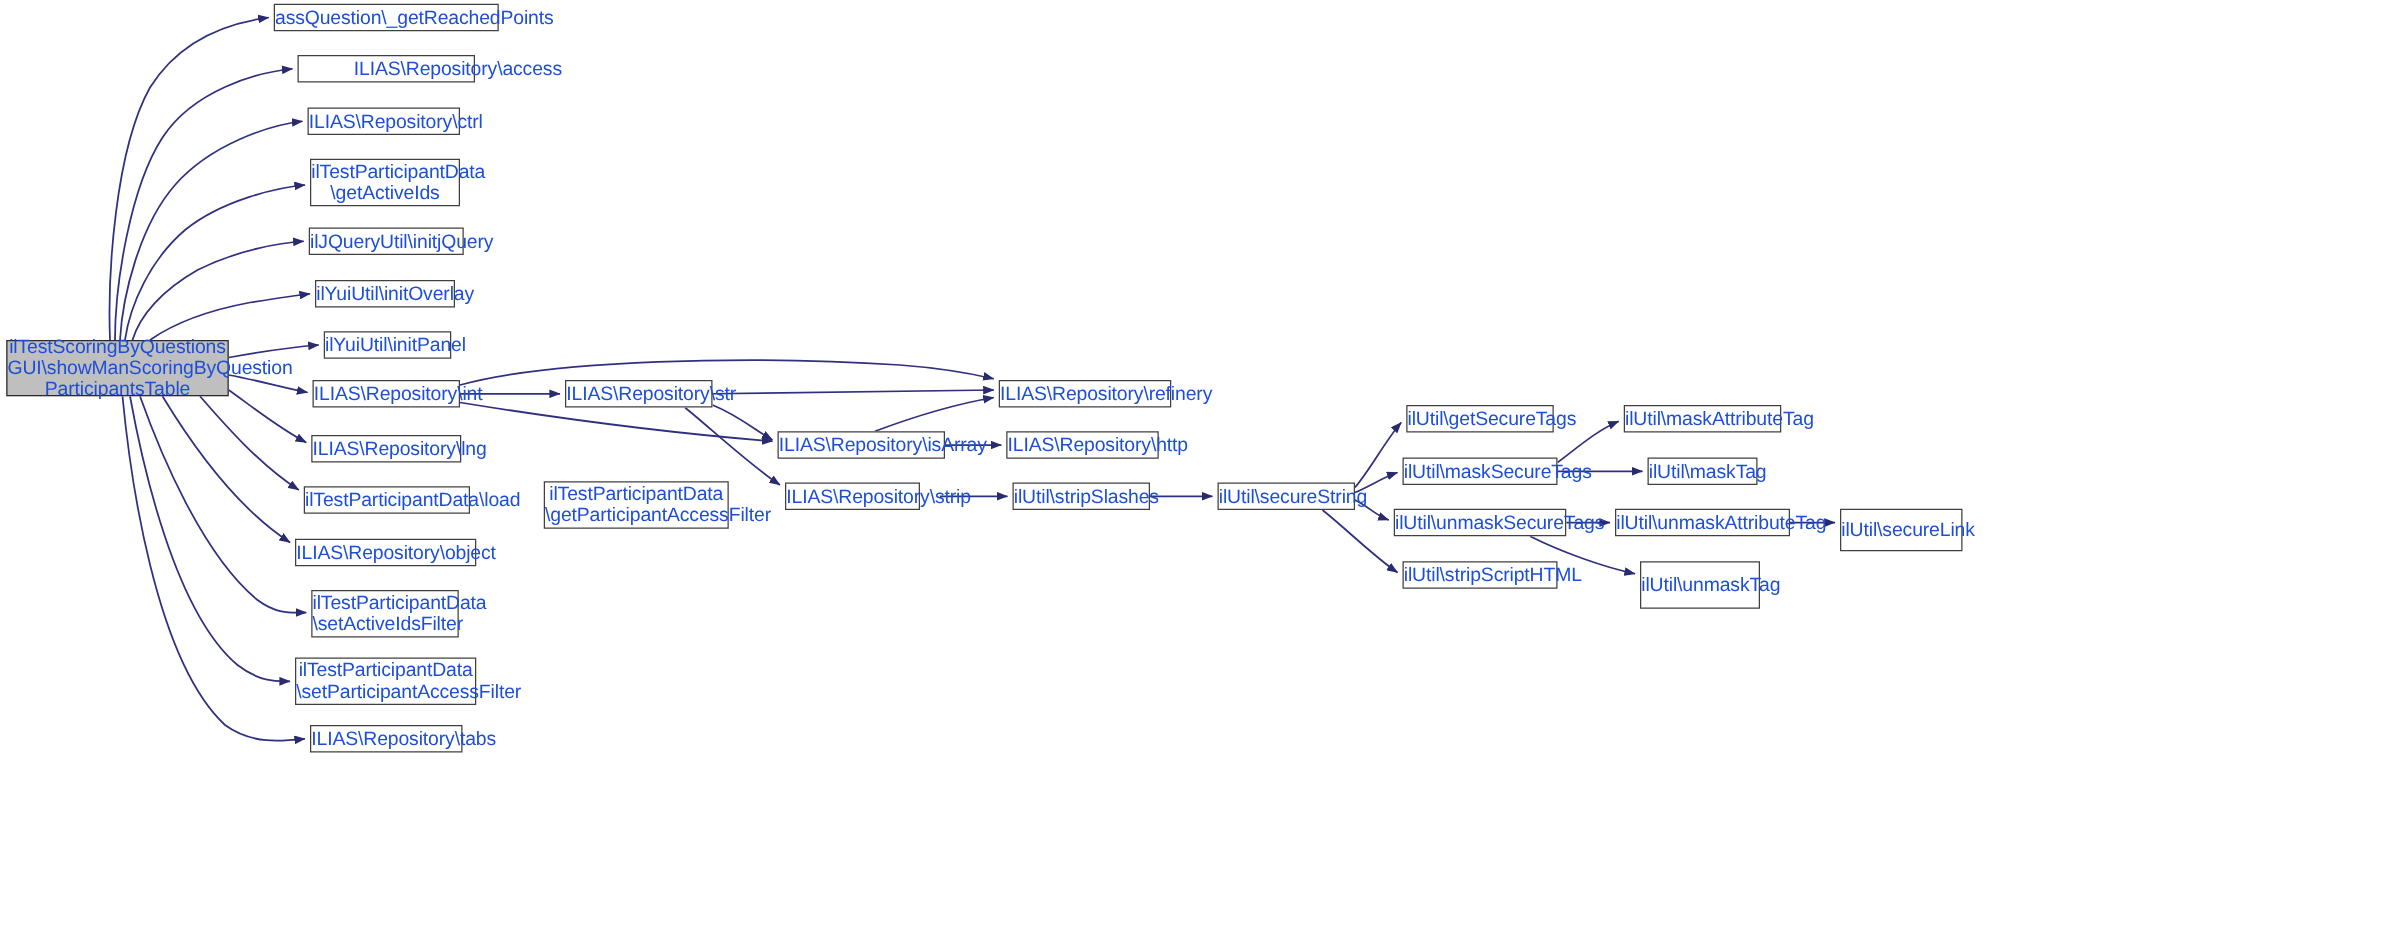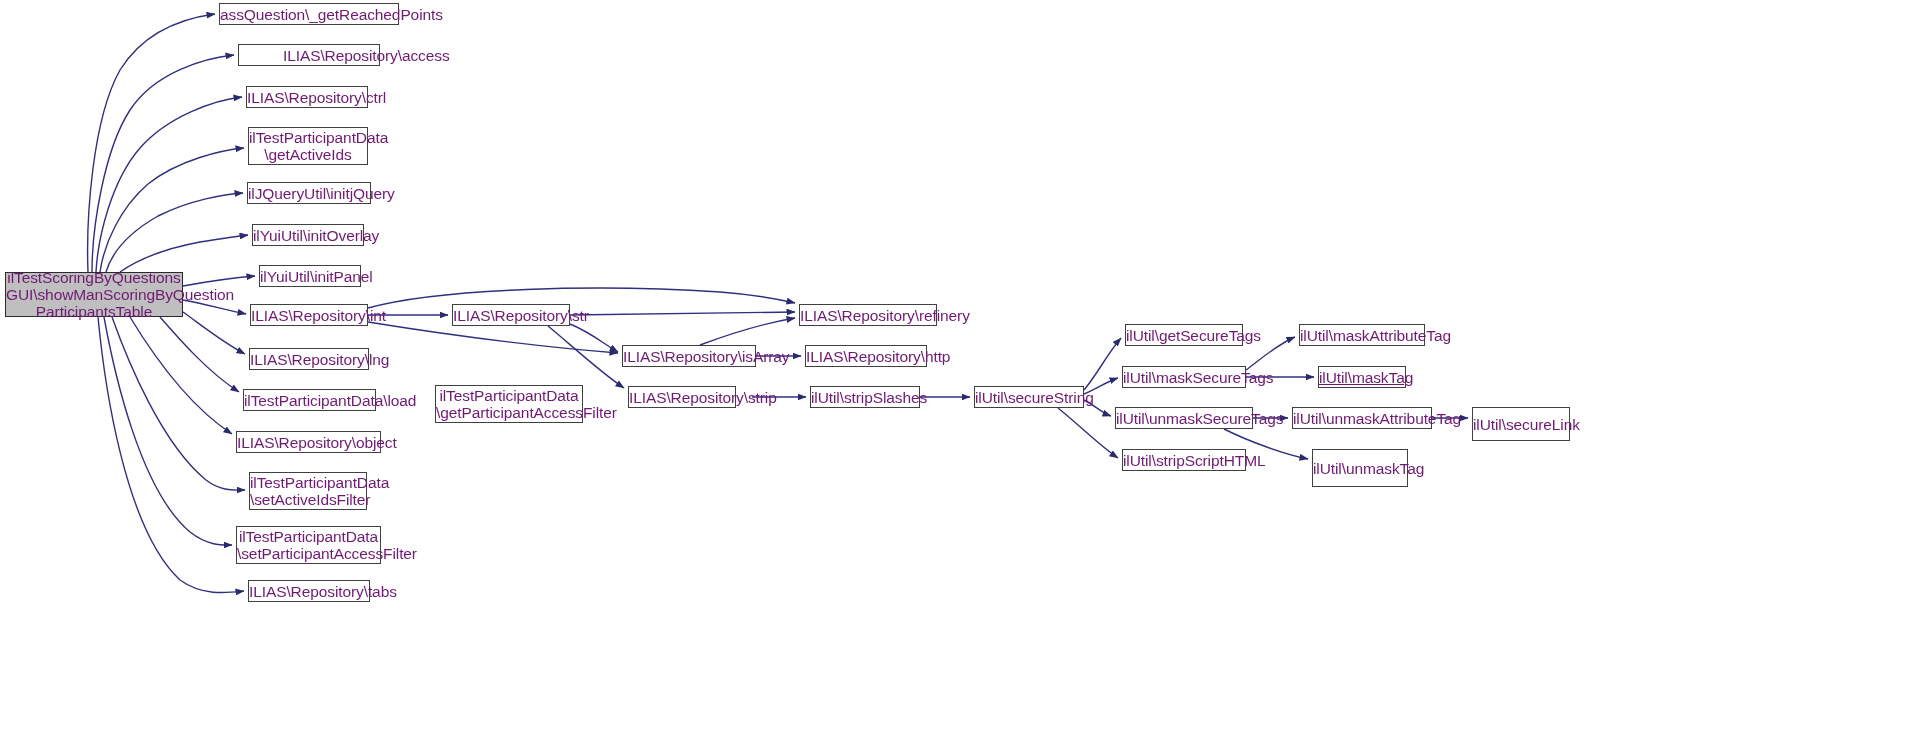--- a/index.html
+++ b/index.html
@@ -22,21 +22,21 @@
     top: 0;
     width: 1919px;
     height: 743px;
     pointer-events: none;
   }
   .node {
     position: absolute;
     box-sizing: border-box;
     border: 1px solid #404040;
     background: #ffffff;
-    color: #701a75;
+    color: #1d4ed8;
     font-size: 15.5px;
     line-height: 17px;
     display: flex;
     align-items: center;
     justify-content: flex-end;
     text-align: center;
     white-space: pre;
     letter-spacing: -0.1px;
     z-index: 2;
   }
@@ -124,18 +124,18 @@
       <div class="node" style="left: 628px; top: 386px; width: 108px; height: 22px;"><span class="node-label">ILIAS\Repository\strip</span></div>
       <div class="node" style="left: 799px; top: 304px; width: 138px; height: 22px;"><span class="node-label">ILIAS\Repository\refinery</span></div>
       <div class="node" style="left: 805px; top: 345px; width: 122px; height: 22px;"><span class="node-label">ILIAS\Repository\http</span></div>
       <div class="node" style="left: 810px; top: 386px; width: 110px; height: 22px;"><span class="node-label">ilUtil\stripSlashes</span></div>
       <div class="node" style="left: 974px; top: 386px; width: 110px; height: 22px;"><span class="node-label">ilUtil\secureString</span></div>
       <div class="node" style="left: 1125px; top: 324px; width: 118px; height: 22px;"><span class="node-label">ilUtil\getSecureTags</span></div>
       <div class="node" style="left: 1122px; top: 366px; width: 124px; height: 22px;"><span class="node-label">ilUtil\maskSecureTags</span></div>
       <div class="node" style="left: 1115px; top: 407px; width: 138px; height: 22px;"><span class="node-label">ilUtil\unmaskSecureTags</span></div>
       <div class="node" style="left: 1122px; top: 449px; width: 124px; height: 22px;"><span class="node-label">ilUtil\stripScriptHTML</span></div>
       <div class="node" style="left: 1299px; top: 324px; width: 126px; height: 22px;"><span class="node-label">ilUtil\maskAttributeTag</span></div>
-      <div class="node" style="left: 1318px; top: 366px; width: 88px; height: 22px; text-decoration: underline;"><span class="node-label">ilUtil\maskTag</span></div>
+      <div class="node" style="left: 1318px; top: 366px; width: 88px; height: 22px;"><span class="node-label">ilUtil\maskTag</span></div>
       <div class="node" style="left: 1292px; top: 407px; width: 140px; height: 22px;"><span class="node-label">ilUtil\unmaskAttributeTag</span></div>
       <div class="node" style="left: 1312px; top: 449px; width: 96px; height: 38px;"><span class="node-label">ilUtil\unmaskTag</span></div>
       <div class="node" style="left: 1472px; top: 407px; width: 98px; height: 34px;"><span class="node-label">ilUtil\secureLink</span></div>
     </div>
 </div>
 
 </body></html>

